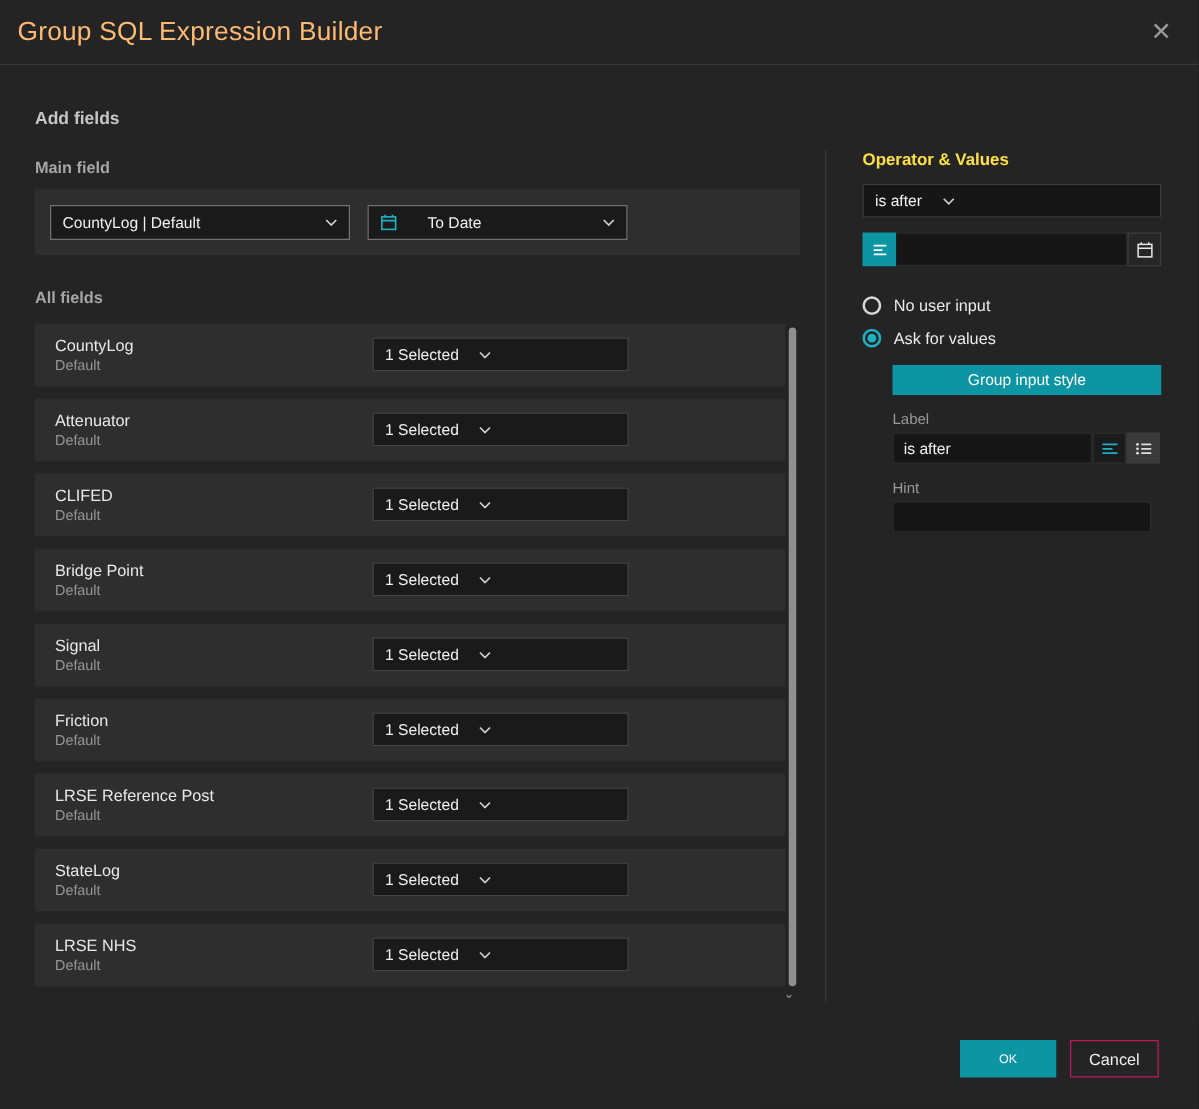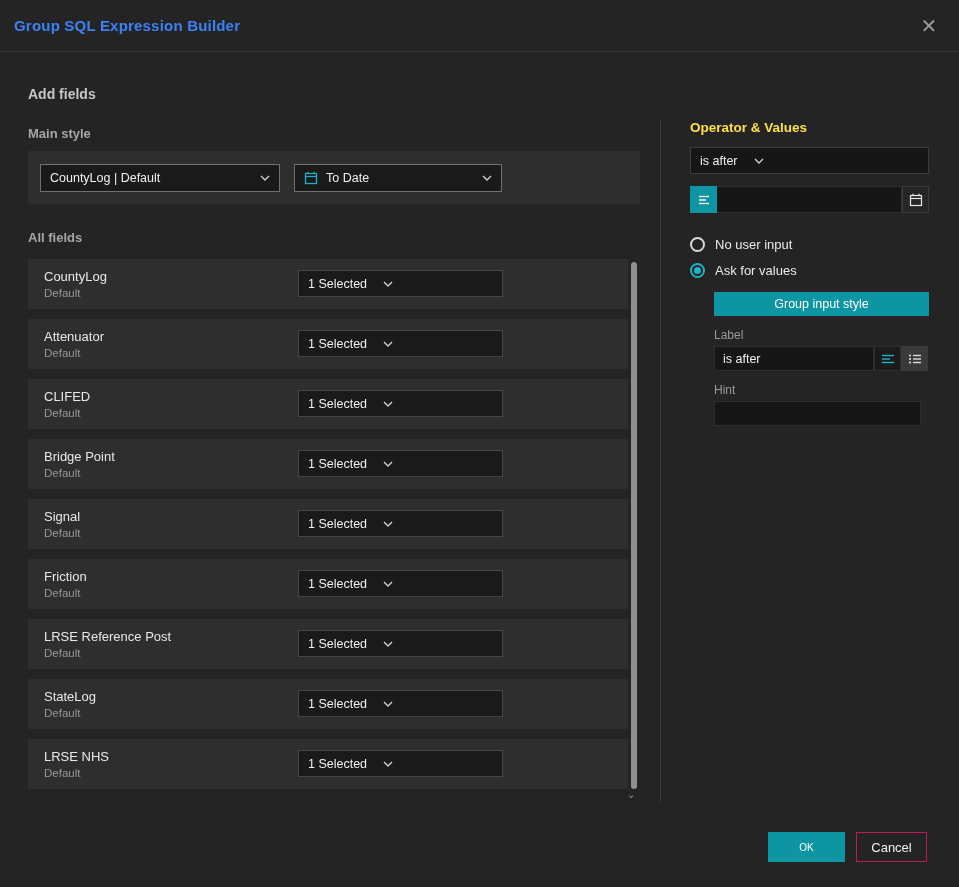--- a/index.html
+++ b/index.html
@@ -9,42 +9,42 @@
   .dialog {
     position:relative; width:959px; height:887px;
     background:#242424; color:#e6e6e6; overflow:hidden;
   }
 
   
   .header {
     height:52px; display:flex; align-items:center; justify-content:space-between;
     padding:0 16px 0 14px; border-bottom:1px solid #3a3a3a;
   }
-  .header .title { font-size:15px; font-weight:bold; color:#3b82f6; letter-spacing:.2px; }
+  .header .title { font-size:21px; font-weight:normal; color:#fdba74; letter-spacing:.2px; }
   .close-btn {
     width:28px; height:28px; display:flex; align-items:center; justify-content:center;
     color:#9a9a9a; font-size:20px; cursor:pointer; background:none; border:none;
     font-family:"Liberation Sans", sans-serif;
   }
 
   
   .add-fields-title { position:absolute; left:28px; top:86px; font-size:14px; font-weight:bold; color:#c6c6c6; }
 
   
   .left-col { position:absolute; left:28px; top:126px; width:612px; }
   .sub-label { font-size:13px; font-weight:bold; color:#a6a6a6; }
   .main-field-label { margin-bottom:10px; }
 
   .main-field-panel {
     width:612px; height:53px; background:#2e2e2e;
     display:flex; align-items:center; padding-left:12px; gap:14px;
   }
   .select {
     height:28px; background:#1a1a1a; border:1px solid #707070;
-    display:flex; align-items:center; padding:0 9px; gap:8px;
+    display:flex; align-items:center; padding:0 9px; gap:24px;
     color:#f0f0f0; font-size:12.5px; cursor:pointer;justify-content:flex-end;
   }
   .select .grow { flex:1; }
   .sel-main-field { width:240px; }
   .sel-date { width:208px; }
 
   .all-fields-label { margin-top:26px; margin-bottom:14px; }
 
   .field-row {
     position:relative; width:600px; height:50px; background:#2e2e2e;
@@ -153,21 +153,21 @@
 <div class="dialog" id="dialog-root" style="--accent: #0e95a4; --accent-bright: #1fb1c1;">
 
   <div class="header">
     <div class="title">Group SQL Expression Builder</div>
     <button class="close-btn">✕</button>
   </div>
 
   <div class="add-fields-title">Add fields</div>
 
   <div class="left-col">
-    <div class="sub-label main-field-label">Main style</div>
+    <div class="sub-label main-field-label">Main field</div>
 
     <div class="main-field-panel">
       <div class="select sel-main-field">
         <span>CountyLog | Default</span>
         <span class="grow"></span>
         <span>
           <svg width="10" height="6" viewBox="0 0 10 6">
               <path d="M1 1l4 4 4-4" fill="none" stroke="#cfcfcf" stroke-width="1.4"></path>
             </svg>
         </span>

